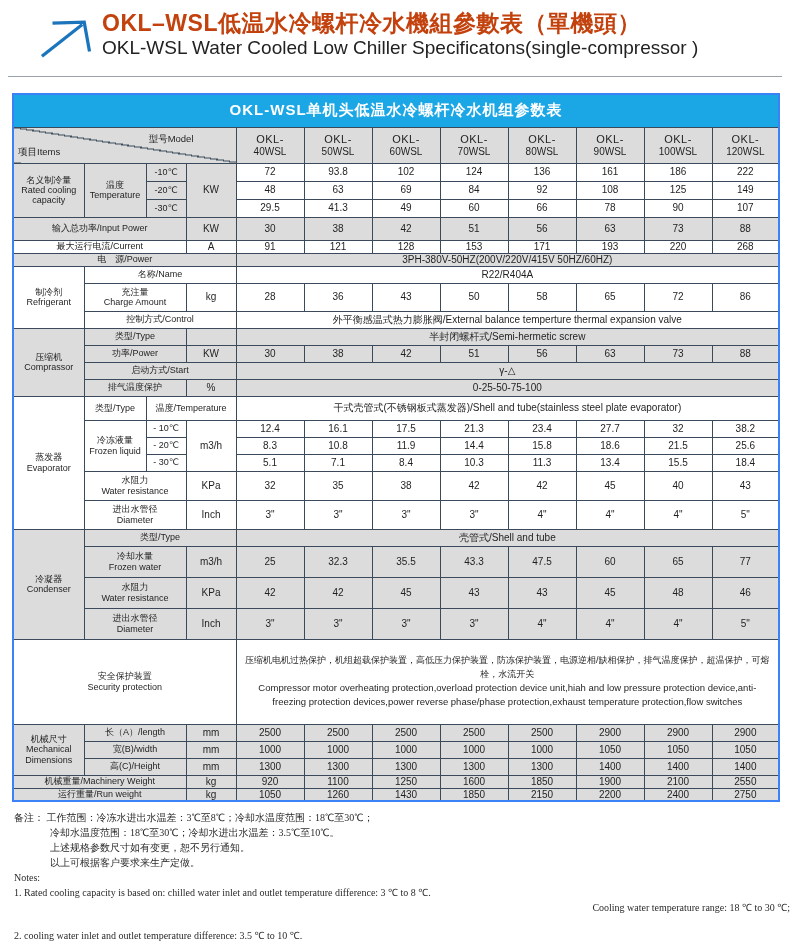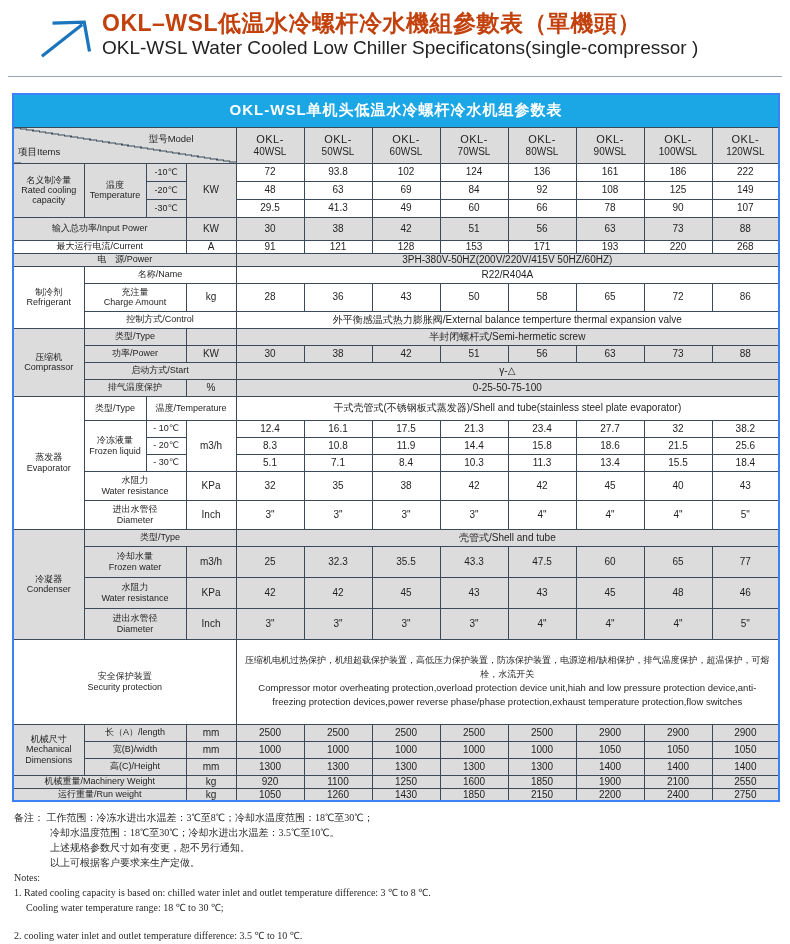--- a/index.html
+++ b/index.html
@@ -37,21 +37,21 @@
   .mh .p { display: block; font-size: 11px; letter-spacing: 0.5px; }
   .mh .n { display: block; font-size: 10px; }
   .security-text { text-align: center; padding: 8px 6px; }
   .security-text .t-zh { font-size: 9px; line-height: 1.5; display: block; }
   .security-text .t-en { font-size: 9.5px; line-height: 1.45; display: block; }
 
   
   .notes { margin: 8px 0 0 14px; font-size: 10px; color: #2a2a2a; line-height: 1.5; }
   .notes div { min-height: 13px; font-family: Liberation Serif, serif; }
   .ind-zh { padding-left: 36px; }
-  .ind-en { padding-left: 12px; }
+  .ind-en { padding-left: 12px; text-align: right; }
   .gap { height: 9px; }
 </style>
 </head>
 <body>
 
 <div class="page-header">
   <svg class="logo" viewBox="0 0 64 52">
     <path d="M8 46 L50 13" stroke="#1b75bc" stroke-width="3.4" fill="none"></path>
     <path d="M19 11.5 L52 10.5 L57.5 41" stroke="#1b75bc" stroke-width="3.4" fill="none"></path>
   </svg>

